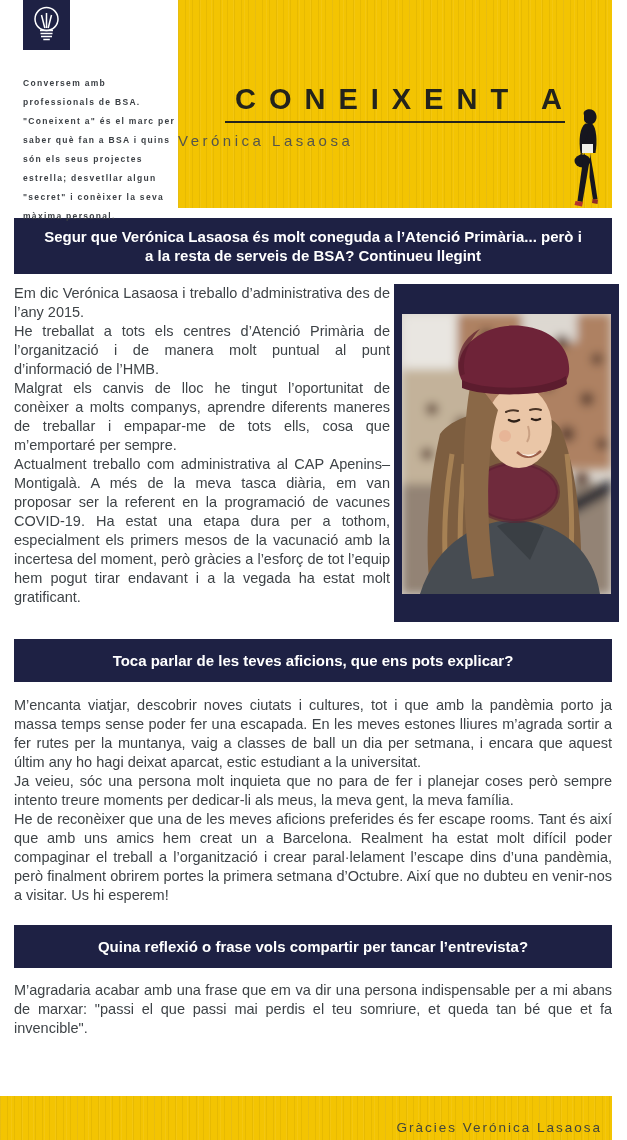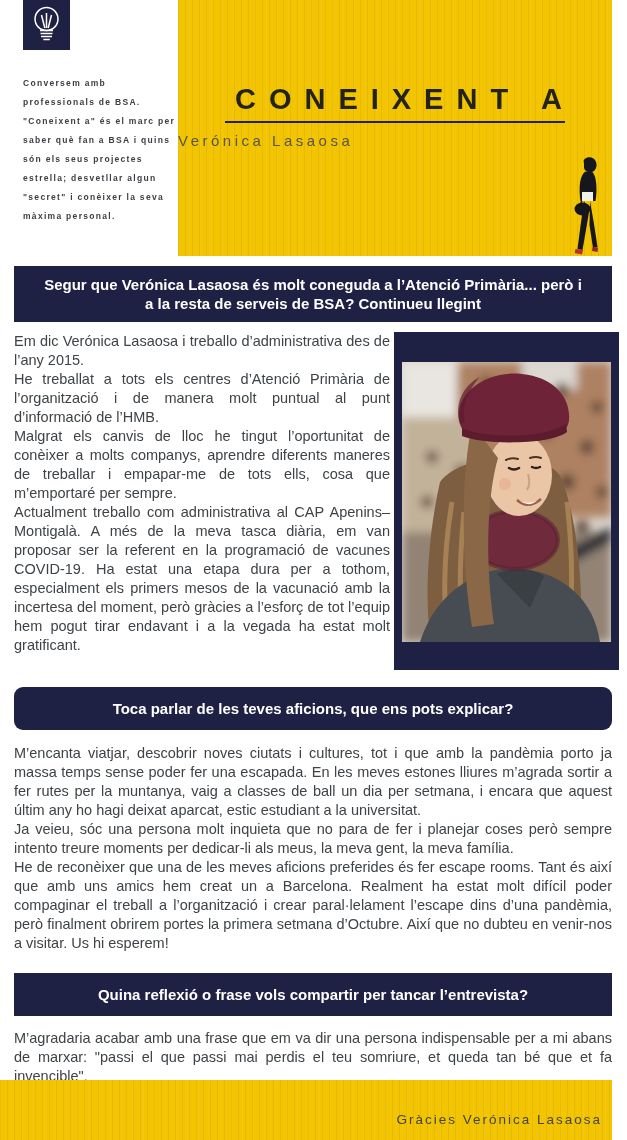--- a/index.html
+++ b/index.html
@@ -1,55 +1,55 @@
 <!DOCTYPE html>
 <html><head>
 <meta charset="utf-8">
 <style>
   html,body{margin:0;padding:0;background:#ffffff;}
   .page{
     position:relative;width:627px;height:1140px;overflow:hidden;background:#ffffff;
     font-family:"Liberation Sans",sans-serif;
   }
   
-  .hero{position:relative;height:256px;}
+  .hero{position:relative;height:208px;}
   .logo-box{position:absolute;left:23px;top:0;width:47px;height:50px;background:#1e2144;
     display:flex;align-items:center;justify-content:center;}
   .intro{position:absolute;left:23px;top:74px;width:154px;margin:0;
     font-size:8.5px;line-height:19px;letter-spacing:1.3px;color:#3c4045;font-weight:bold;}
   .hero-banner{position:absolute;left:178px;right:15px;top:0;bottom:0;
     background-color:#f3c402;
     background-image:
       repeating-linear-gradient(90deg, rgba(0,0,0,0.05) 0 1.5px, rgba(0,0,0,0) 1.5px 7px),
       repeating-linear-gradient(90deg, rgba(255,255,255,0.06) 0 1px, rgba(255,255,255,0) 1px 11px);
     overflow:hidden;}
   .hero-title{margin:0;padding:84px 0 0 20px;text-align:center;
     font-size:29px;font-weight:bold;letter-spacing:13px;color:#23231c;line-height:30px;}
   .hero-rule{width:340px;height:2px;background:#23231c;margin:7px auto 0;}
   .hero-subtitle{margin-top:9px;
     font-size:15px;letter-spacing:3.5px;color:#55554a;}
   .walker{position:absolute;right:1px;bottom:0;width:47px;height:100px;}
   
   .q-banner{margin:0 15px 0 14px;background:#1e2144;color:#ffffff;text-align:center;
     font-weight:bold;font-size:15px;line-height:19px;box-sizing:border-box;}
   .q1{margin-top:10px;padding:9px 26px;min-height:55px;}
-  .q2{margin-top:17px;padding:12px 10px;min-height:43px;border-radius:9px;}
+  .q2{margin-top:17px;padding:12px 10px;min-height:43px;}
   .q3{margin-top:20px;padding:12px 22px;min-height:43px;}
   
   .sec1{display:flex;margin:10px 8px 0 14px;gap:4px;}
   .col-text{flex:1;min-width:0;}
   .body-p{margin:0;font-size:14.5px;line-height:19px;color:#3e4347;text-align:justify;}
   .sec2{margin:14px 15px 0 14px;}
   .sec3{margin:13px 15px 0 14px;}
   
   .photo-frame{flex:none;margin:0;width:225px;height:338px;background:#1e2144;
     padding:30px 8px 28px;box-sizing:border-box;}
   .portrait{display:block;width:209px;height:280px;}
   
-  .footer{position:absolute;left:0;bottom:0;width:612px;height:60px;box-sizing:border-box;
+  .footer{position:absolute;left:0;bottom:0;width:612px;height:44px;box-sizing:border-box;
     background-color:#f3c402;
     background-image:
       repeating-linear-gradient(90deg, rgba(0,0,0,0.05) 0 1.5px, rgba(0,0,0,0) 1.5px 7px),
       repeating-linear-gradient(90deg, rgba(255,255,255,0.06) 0 1px, rgba(255,255,255,0) 1px 11px);
     display:flex;align-items:center;justify-content:flex-end;
     padding:18px 10px 0 0;}
   .footer-text{font-size:13.5px;letter-spacing:2px;color:#43463b;}
 </style>
 </head>
 <body>

